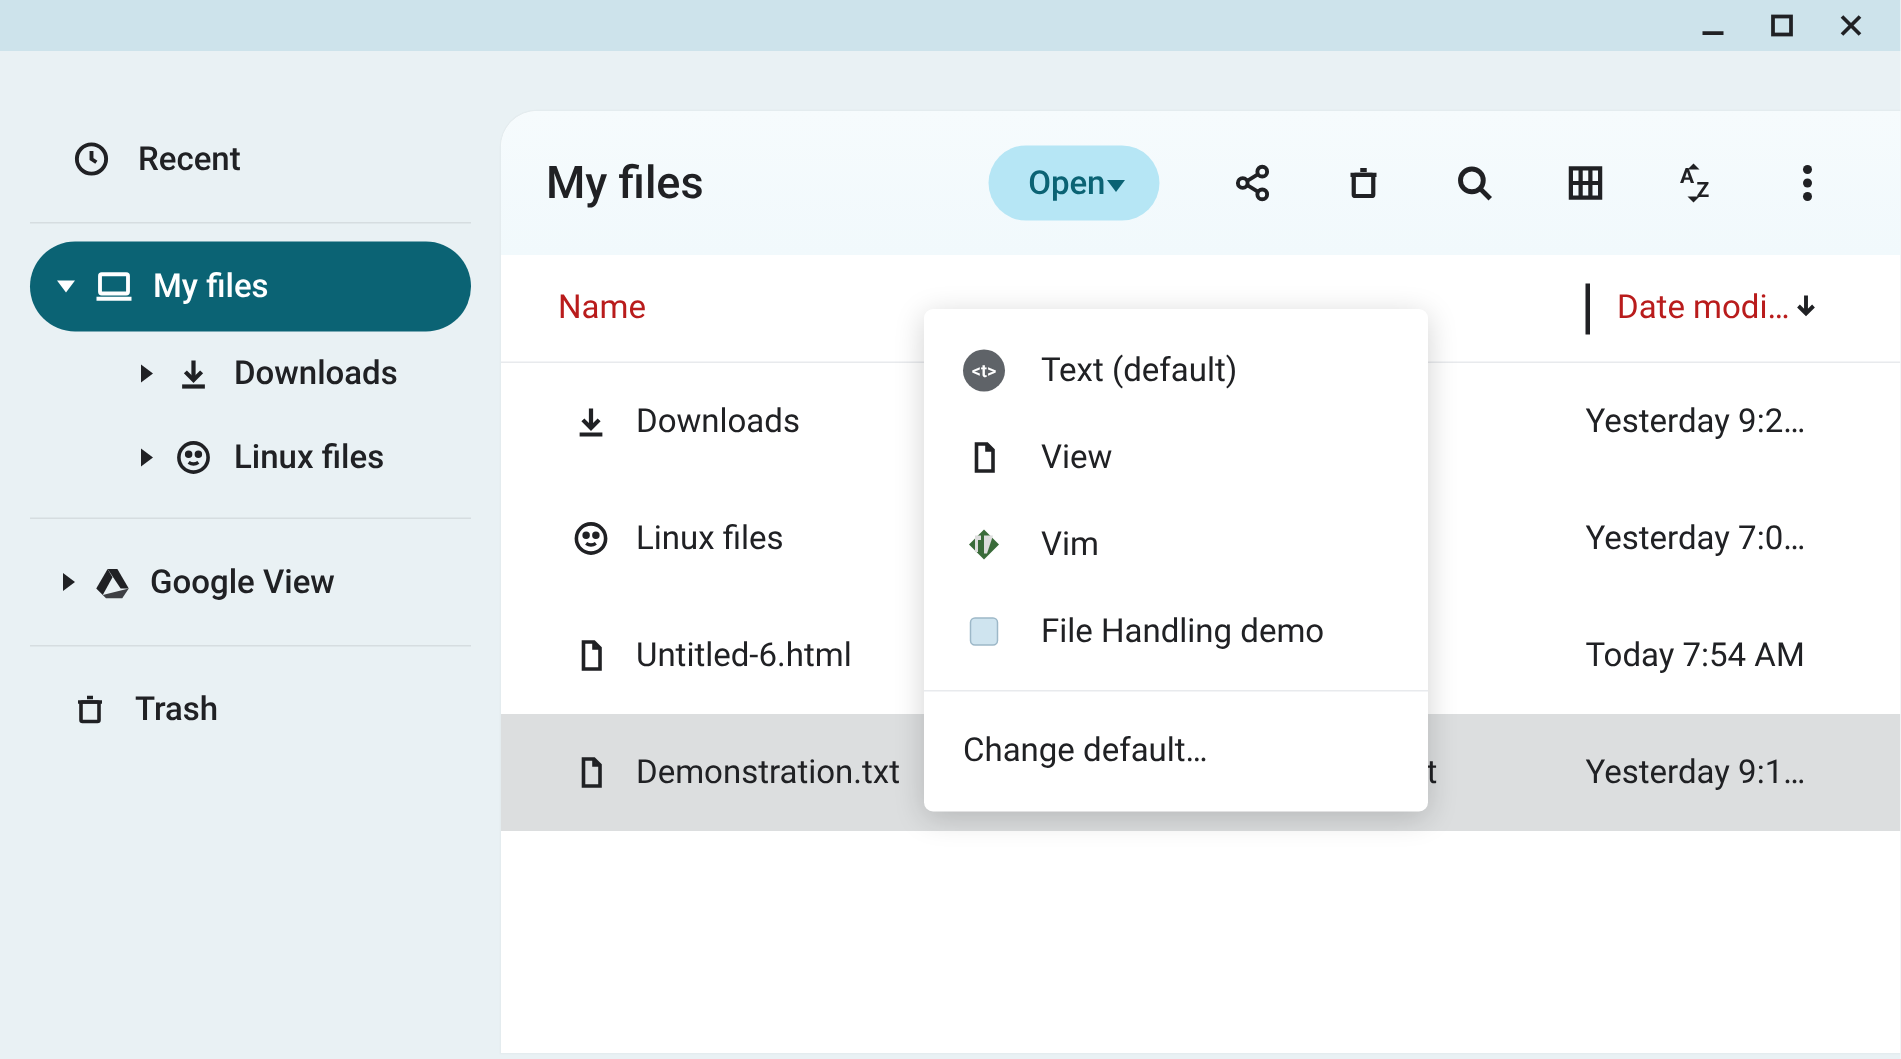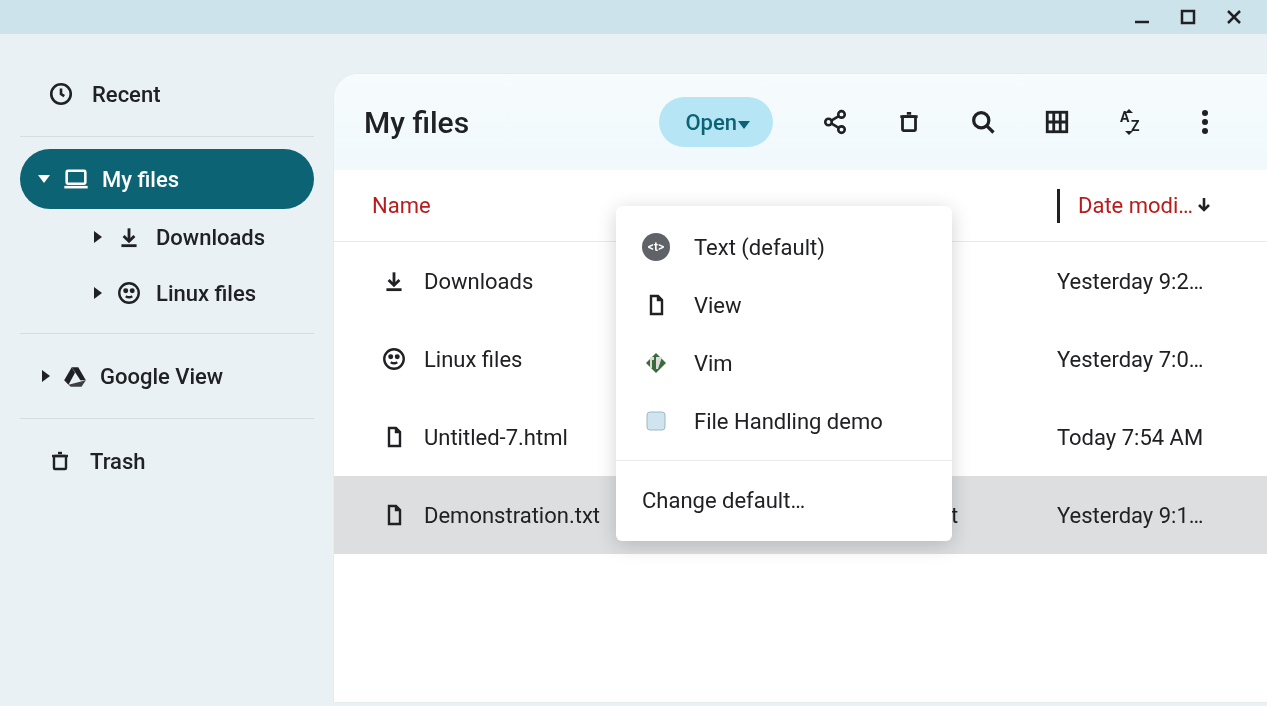--- a/index.html
+++ b/index.html
@@ -1,20 +1,20 @@
 <!DOCTYPE html>
 <html><head>
 <meta charset="utf-8">
 <style>
   * { box-sizing: border-box; margin: 0; padding: 0; font-family: Roboto, "Segoe UI", Arial, sans-serif; -webkit-font-smoothing: antialiased; }
   html, body { width: 1267px; height: 706px; overflow: hidden; background:#e9f1f4; }
   .titlebar { height: 34px; background:#cde3eb; display:flex; justify-content:flex-end; align-items:center; gap:28px; padding-right:24px; }
   .winbtn { width:18px; height:18px; display:flex; align-items:center; justify-content:center; color:#202124; }
   .app { display:flex; height:calc(706px - 34px); }
-  .sidebar { width:334px; padding:30px 20px 0 20px; }
+  .sidebar { width:334px; padding:42px 20px 0 20px; }
   .side-item { display:flex; align-items:center; gap:18px; height:60px; padding:0 28px; border-radius:30px; font-size:22px; font-weight:500; color:#202124; cursor:pointer; }
   .side-item.active { background:#0b6374; color:#fff; padding-left:18px; gap:12px; }
   .side-item.active .icn { color:#fff; }
   .side-sub { padding-left:62px; }
   .side-sub .side-item { padding:0 12px; gap:14px; height:56px; }
   .divider { height:1px; background:#d6dde0; margin:12px 0; }
   .chev { width:0; height:0; border-top:6px solid transparent; border-bottom:6px solid transparent; border-left:8px solid #202124; }
   .chev.white-down { border:0; width:0; height:0; border-left:6px solid transparent; border-right:6px solid transparent; border-top:8px solid #fff; }
   .icn { color:#202124; display:inline-flex; }
   .main { flex:1; background:#fff; margin:40px 0 4px 0; border-radius:24px 0 0 0; box-shadow:0 0 0 1px rgba(0,0,0,.02); position:relative; overflow:hidden; }
@@ -238,21 +238,21 @@
           <div class="rtype"></div>
           <div class="rdate">Yesterday 7:0…</div>
         </div>
         <div class="row">
           <div class="ricon">
             <svg width="24" height="24" viewBox="0 0 24 24" fill="none" stroke="#202124" stroke-width="2.4">
               <path d="M7 3 H14 L18 7 V21 H7 Z"></path>
               <polyline points="14,3 14,7 18,7"></polyline>
             </svg>
           </div>
-          <div class="rname">Untitled-7.html</div>
+          <div class="rname">Untitled-6.html</div>
           <div class="rsize"></div>
           <div class="rtype">ocum…</div>
           <div class="rdate">Today 7:54 AM</div>
         </div>
         <div class="row selected">
           <div class="ricon">
             <svg width="24" height="24" viewBox="0 0 24 24" fill="none" stroke="#202124" stroke-width="2.4">
               <path d="M7 3 H14 L18 7 V21 H7 Z"></path>
               <polyline points="14,3 14,7 18,7"></polyline>
             </svg>

